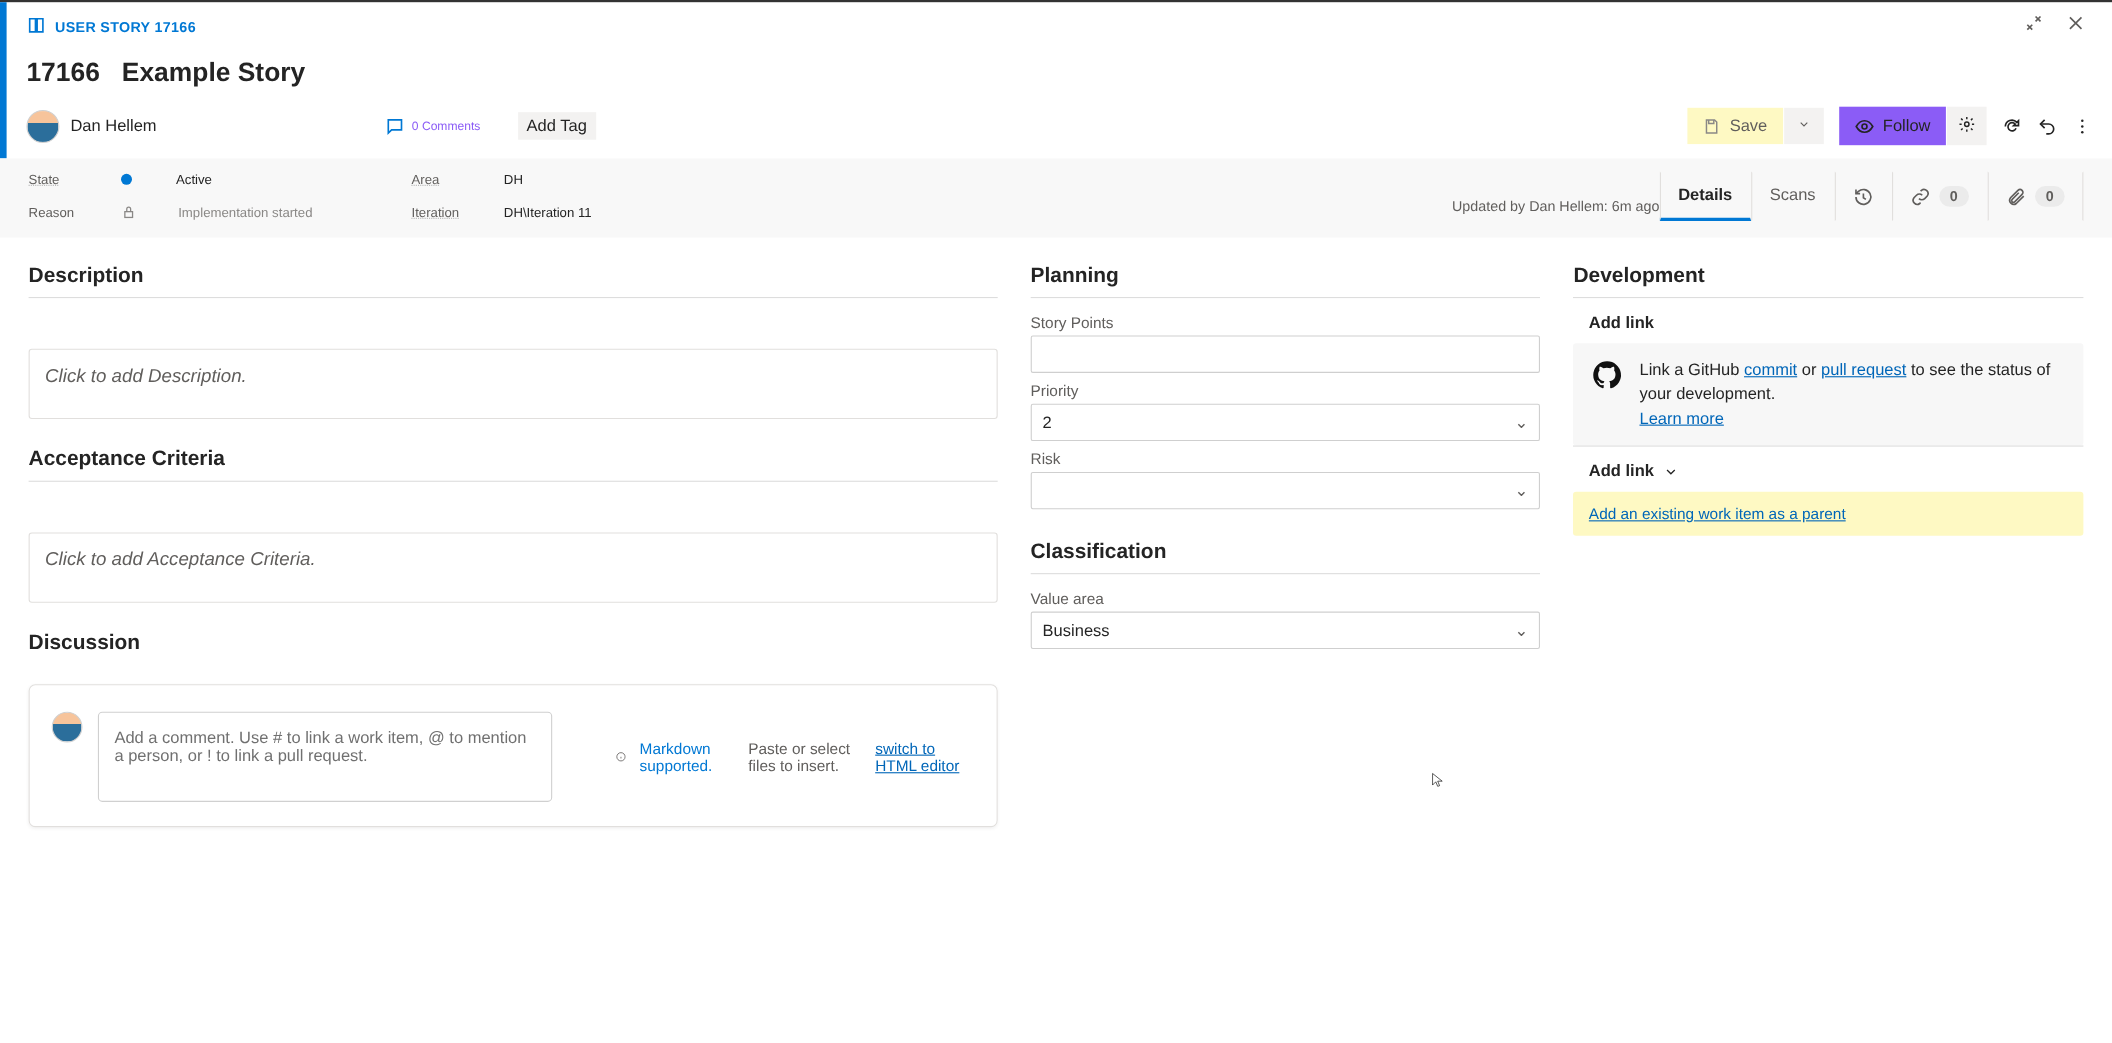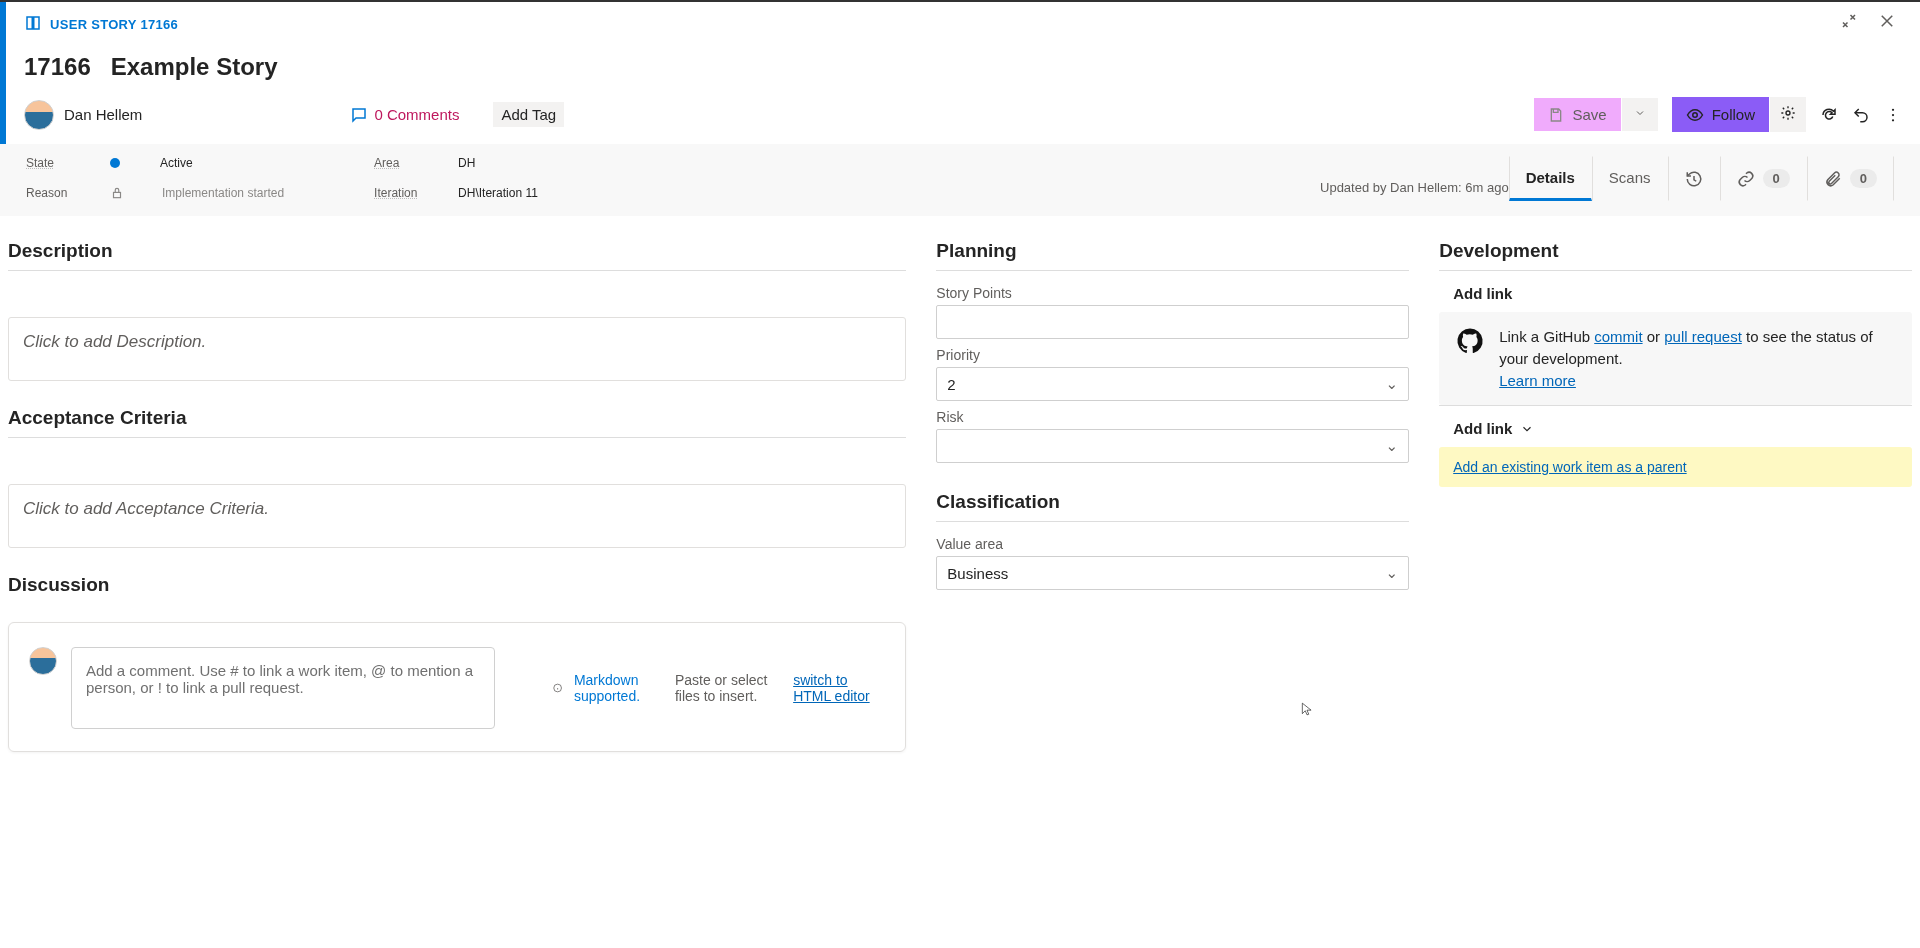--- a/index.html
+++ b/index.html
@@ -12,47 +12,47 @@
     .work-type { color: #0078d4; font-weight: 600; font-size: 13px; letter-spacing: 0.3px; }
     .titlebar-right { display: flex; align-items: center; gap: 20px; padding-right: 6px; color: #605e5c; }
     .titlebar-right svg { width: 18px; height: 18px; }
     .title-row { display: flex; align-items: baseline; gap: 20px; margin-top: 20px; }
     .wi-id { font-size: 24px; font-weight: 600; color: #242424; }
     .wi-title { font-size: 24px; font-weight: 600; color: #242424; }
     .meta-row { display: flex; align-items: center; margin-top: 16px; gap: 28px; }
     .avatar { width: 30px; height: 30px; border-radius: 50%; background: linear-gradient(#f7c49b 40%, #2b6e9b 40%); border: 1px solid #d0d0d0; }
     .avatar.sm { width: 28px; height: 28px; }
     .user { margin-left: -18px; font-size: 15px; color: #242424; }
-    .comments { display: flex; align-items: center; gap: 6px; color: #be185d; font-size: 15px; margin-left: 180px; }
+    .comments { display: flex; align-items: center; gap: 6px; color: #8b5cf6; font-size: 11px; margin-left: 180px; }
     .add-tag { background: #f3f2f1; padding: 4px 8px; font-size: 15px; color: #242424; margin-left: 6px; }
     .meta-right { margin-left: auto; display: flex; align-items: center; gap: 14px; }
     .btn-group { display: flex; }
     .btn { display: flex; align-items: center; gap: 8px; padding: 8px 14px; background: #8b5cf6; font-size: 15px; color: #242424; }
-    .btn.disabled { color: #605e5c; background: #f0abfc; }
+    .btn.disabled { color: #605e5c; background: #fef9c3; }
     .btn-split { padding: 8px 12px; background: #f3f2f1; margin-left: 1px; }
     .icon-btn { padding: 8px 10px; }
     .plain-icon { width: 18px; height: 18px; color: #242424; }
     .fields-bar { background: #f8f8f8; padding: 12px 26px 0 26px; }
     .fields-grid { display: flex; gap: 60px; }
     .field-col { display: flex; flex-direction: column; gap: 16px; }
     .field { display: flex; align-items: center; gap: 28px; font-size: 12px; }
     .field-label { width: 56px; color: #605e5c; text-decoration: underline dotted #bbb; }
     .field-label.nound { text-decoration: none; }
     .state-dot { width: 10px; height: 10px; border-radius: 50%; background: #0078d4; margin-right: 12px; }
     .field-value { color: #242424; }
     .field-value.muted { color: #8a8886; }
     .lock { width: 14px; height: 14px; margin-right: 10px; color: #8a8886; }
     .updated { font-size: 13px; color: #605e5c; text-align: right; padding-bottom: 6px; }
     .tabs { display: flex; justify-content: flex-end; border-top: none; }
     .tab { padding: 12px 16px; font-size: 15px; color: #605e5c; border: 1px solid transparent; border-left: 1px solid #e1dfdd; }
     .tab.first { border-left: 1px solid #e1dfdd; }
     .tab.active { color: #242424; font-weight: 600; border-bottom: 3px solid #0078d4; }
     .tab.icon-tab { display: flex; align-items: center; gap: 8px; }
     .badge { background: #ebebeb; padding: 2px 10px; border-radius: 10px; font-size: 13px; font-weight: 600; }
-    .content { display: flex; gap: 30px; padding: 24px 8px; }
+    .content { display: flex; gap: 30px; padding: 24px 26px; }
     .col-left { flex: 1.9; }
     .col-mid { flex: 1; }
     .col-right { flex: 1; }
     .section-title { font-size: 19px; font-weight: 600; color: #242424; margin-bottom: 8px; }
     .rule { border: none; border-top: 1px solid #ddd; margin-bottom: 14px; }
     .placeholder-box { border: 1px solid #e1dfdd; border-radius: 3px; padding: 14px 14px 28px 14px; font-style: italic; color: #605e5c; font-size: 17px; margin-bottom: 26px; margin-top: 46px; }
     .plabel { font-size: 14px; color: #605e5c; margin-bottom: 4px; margin-top: 8px; }
     .pinput { width: 100%; height: 34px; border: 1px solid #cfcfcf; border-radius: 2px; padding: 6px 10px; font-size: 15px; background: #fff; display: flex; align-items: center; justify-content: space-between; }
     .chev { color: #605e5c; }
     .dev-box { background: #f7f7f7; padding: 14px 16px; border-radius: 3px; font-size: 15px; line-height: 1.45; display: flex; gap: 14px; }

